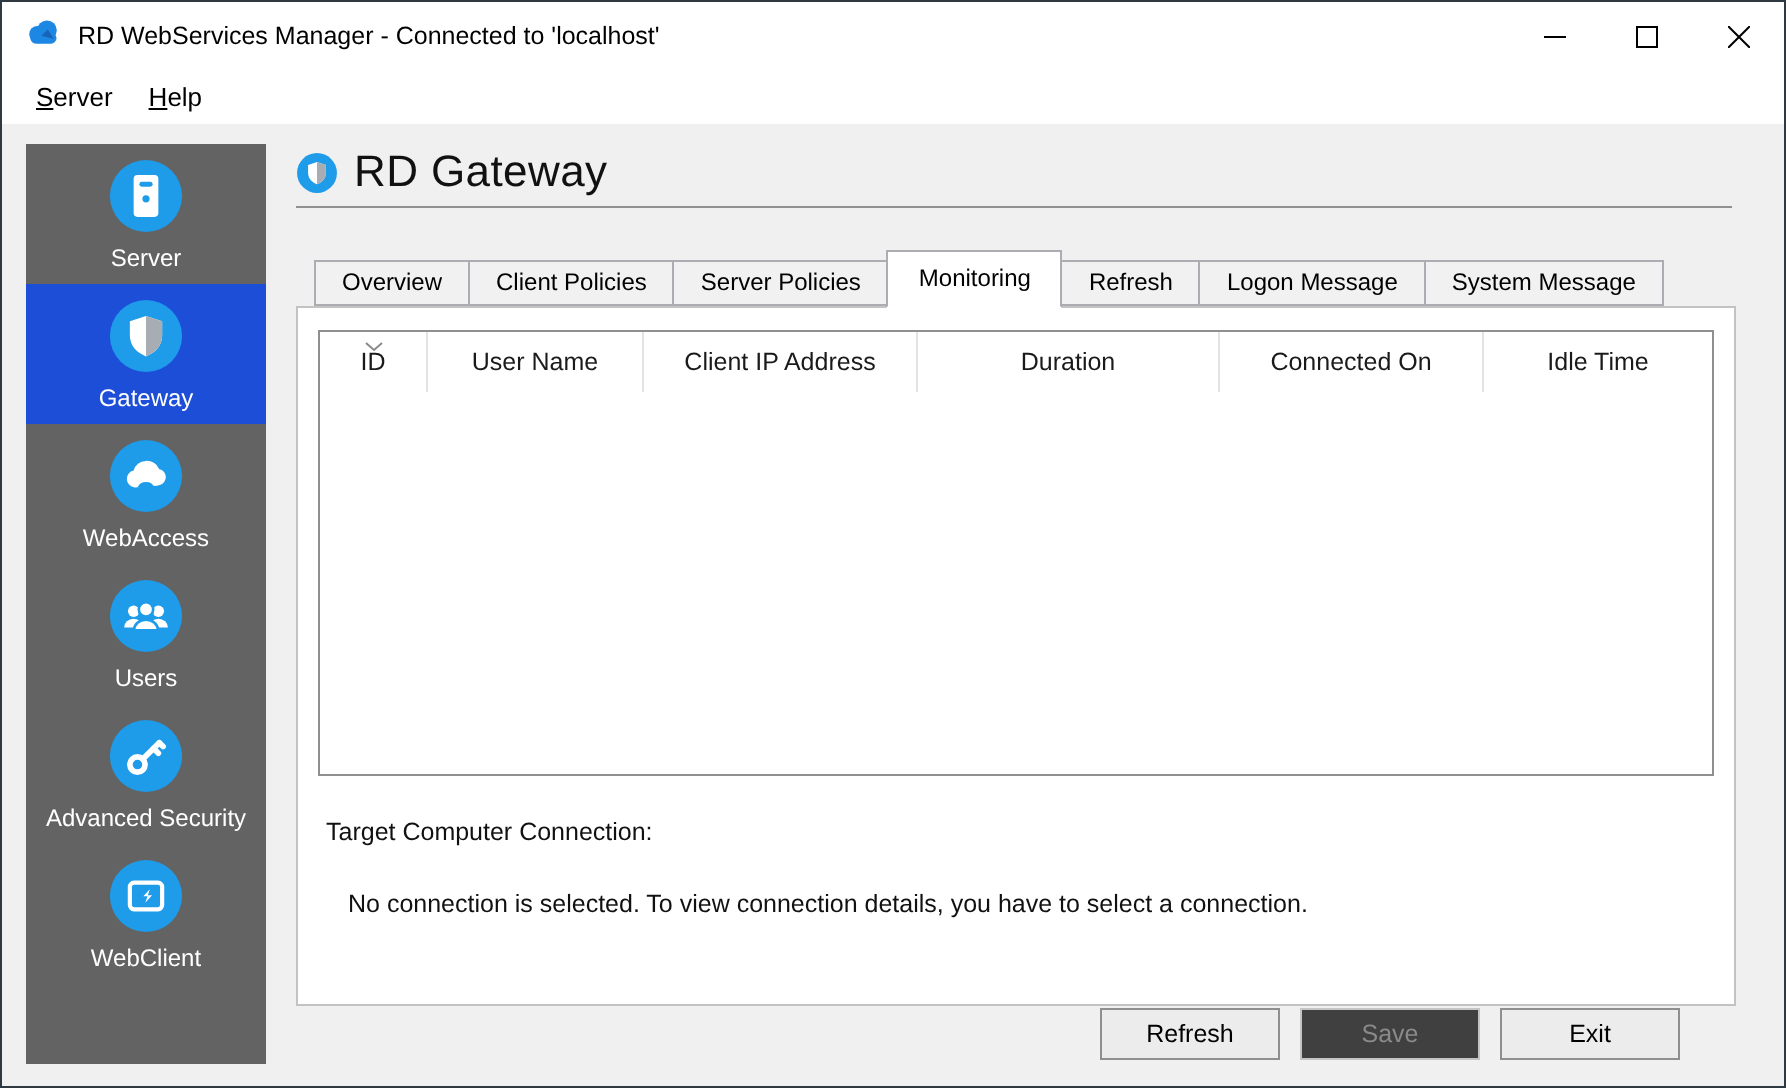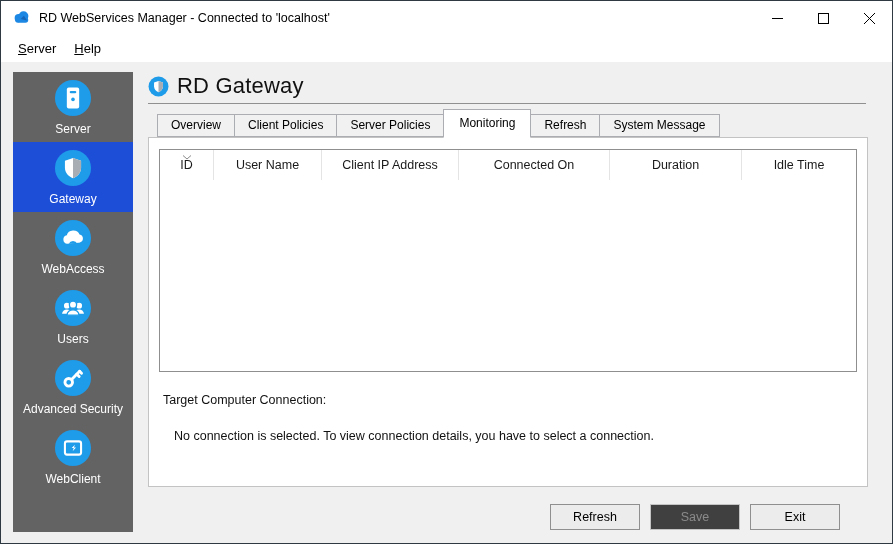--- a/index.html
+++ b/index.html
@@ -28,21 +28,21 @@
   .side-icon { width:38px; height:38px; }
   .side-label { margin-top:5px; font-size:12px; color:#ffffff; white-space:nowrap; }
 
   
   .main { position:absolute; left:132px; top:0; right:0; bottom:0; padding:10px 26px 0 15px; }
   .page-header { display:flex; align-items:center; height:28px; }
   .page-title { font-size:22px; color:#111; margin-left:8px; font-weight:400; letter-spacing:0.2px; }
   .header-rule { border-top:1px solid #909090; margin-top:3px; }
 
   
-  .tabs { display:flex; align-items:flex-end; margin-top:4px; position:relative; z-index:2; height:29px; padding-left:9px; }
+  .tabs { display:flex; align-items:flex-end; margin-top:20px; position:relative; z-index:2; height:29px; padding-left:9px; }
   .tab { height:23px; line-height:21px; padding:0 13px; font-size:12px; color:#000; background:#f1f1f1;
          border:1px solid #abadb3; margin-left:-1px; white-space:nowrap; cursor:pointer; }
   .tab:first-child { margin-left:0; }
   .tab.active { height:29px; line-height:27px; background:#fff; border-bottom:1px solid #fff; position:relative; z-index:3; padding:0 15px; margin-bottom:-1px; }
 
   
   .tab-panel { position:relative; z-index:1; background:#fff; border:1px solid #c3c3c3; height:350px; width:720px; }
 
   
   .listview { margin:11px 10px 0 10px; height:223px; border:1px solid #8f8f8f; background:#fff; display:flex; flex-direction:column; }
@@ -194,20 +194,21 @@
         <span class="page-title">RD Gateway</span>
       </div>
       <div class="header-rule"></div>
 
       <div class="tabs">
         <div class="tab">Overview</div>
         <div class="tab">Client Policies</div>
         <div class="tab">Server Policies</div>
         <div class="tab active">Monitoring</div>
         <div class="tab">Refresh</div>
+        <div class="tab">Logon Message</div>
         <div class="tab">System Message</div>
       </div>
 
       <div class="tab-panel">
 
         <div class="listview">
           <div class="lv-header">
             <div class="lv-col">
               <span class="sort-glyph">
                 <svg width="9" height="5" viewBox="0 0 9 5">
@@ -216,24 +217,24 @@
               </span>
               <span>ID</span>
             </div>
             <div class="lv-col">
               <span>User Name</span>
             </div>
             <div class="lv-col">
               <span>Client IP Address</span>
             </div>
             <div class="lv-col">
+              <span>Duration</span>
+            </div>
+            <div class="lv-col">
               <span>Connected On</span>
-            </div>
-            <div class="lv-col">
-              <span>Duration</span>
             </div>
             <div class="lv-col">
               <span>Idle Time</span>
             </div>
           </div>
           <div class="lv-body"></div>
         </div>
 
         <div class="target-block">
           <div class="target-label">Target Computer Connection:</div>

